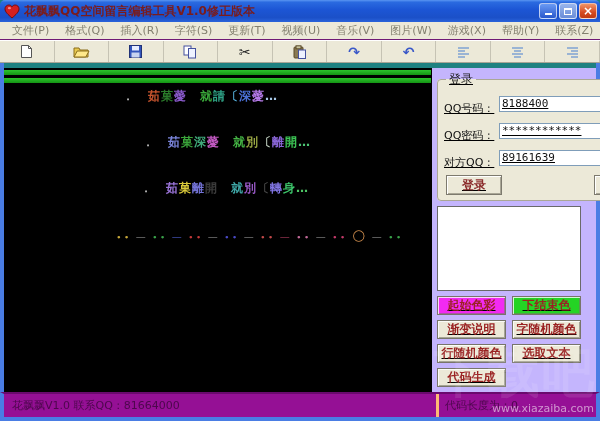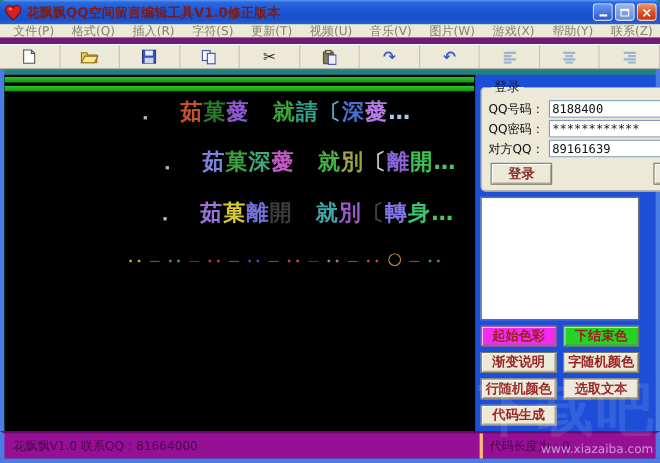--- a/index.html
+++ b/index.html
@@ -33,21 +33,21 @@
   .wbtn.max { background:linear-gradient(180deg,#9ab6ec,#6a8cd8); }
   .glyph-min { width:7px; height:8px; border-bottom:2px solid #fff; display:inline-block; }
   .glyph-max { width:8px; height:7px; border:1px solid #fff; border-top:2px solid #fff; display:inline-block; }
   .wbtn.close {
     background:linear-gradient(180deg,#f09468,#d64a20 60%,#c03a12);
     color:#fff; font-size:12px; font-weight:bold; line-height:1;
   }
   
   .menubar {
     height:18px; flex:0 0 18px; background:#ece9d8; display:flex; align-items:center;
-    padding-left:4px; border-bottom:6px solid #701a75;
+    padding-left:4px; border-bottom:1px solid #701a75;
   }
   .menu-item {
     font-size:11px; color:#83806f; padding:0 8px; cursor:default; white-space:nowrap;
   }
   
   .toolbar {
     height:23px; flex:0 0 23px; background:#ece9d8; display:flex;
     border-bottom:1px solid #a8a596; border-top:1px solid #fff;
   }
   .toolbar-button {
@@ -65,37 +65,37 @@
   .editor {
     flex:1 1 auto; background:#000; position:relative; overflow:hidden;
   }
   .greenbar {
     position:absolute; left:0; right:1px; height:5px;
     background:linear-gradient(180deg,#2cc42c,#149414);
   }
   .greenbar.b1 { top:2px; }
   .greenbar.b2 { top:10px; }
   .ed-line {
-    position:absolute; font-weight:bold; font-size:20px; letter-spacing:1px;
+    position:absolute; font-weight:bold; font-size:12px; letter-spacing:1px;
     white-space:pre; font-family:"DejaVu Sans",sans-serif;
   }
   .ed-line.small { font-size:9px; letter-spacing:2px; font-weight:normal; }
   .ed-line .circle { font-size:15px; font-weight:normal; }
   
   .rightpanel {
     flex:0 0 164px; width:164px; padding:3px 15px 4px 5px;
-    display:flex; flex-direction:column; gap:5px; background:#1d4ed8;
+    display:flex; flex-direction:column; gap:5px; background:#c4b5fd;text-decoration:underline;
   }
   .login-group {
     background:#ece9d8; border:1px solid #aaa796; border-radius:4px;
     padding:1px 6px 5px 6px; flex:0 0 101px;
   }
   .login-group legend { font-size:12px; color:#1a1a1a; padding:0 3px; margin-left:2px; }
   .frow { display:flex; align-items:center; margin:2px 0; }
-  .frow label { width:55px; font-size:11px; color:#101010; flex:0 0 55px; }
+  .frow label { width:55px; font-size:11px; color:#101010; flex:0 0 55px;margin-top:10px; }
   .xpinput {
     flex:1; height:16px; border:1px solid #7f9db9; font-size:11px; padding:0 2px;
     font-family:"DejaVu Sans Mono","DejaVu Sans",monospace; background:#fff; color:#111;
   }
   .btnrow { display:flex; justify-content:space-between; margin-top:5px; padding:0 2px; }
   .xpbtn {
     width:56px; height:20px; background:#ece9d8; border:1px solid #7d7a6e;
     box-shadow:inset 1px 1px 0 #fff, inset -1px -1px 0 #a9a696;
     font-size:12px; font-weight:bold; color:#8a2a2a; cursor:pointer;
     font-family:"DejaVu Sans",sans-serif;

